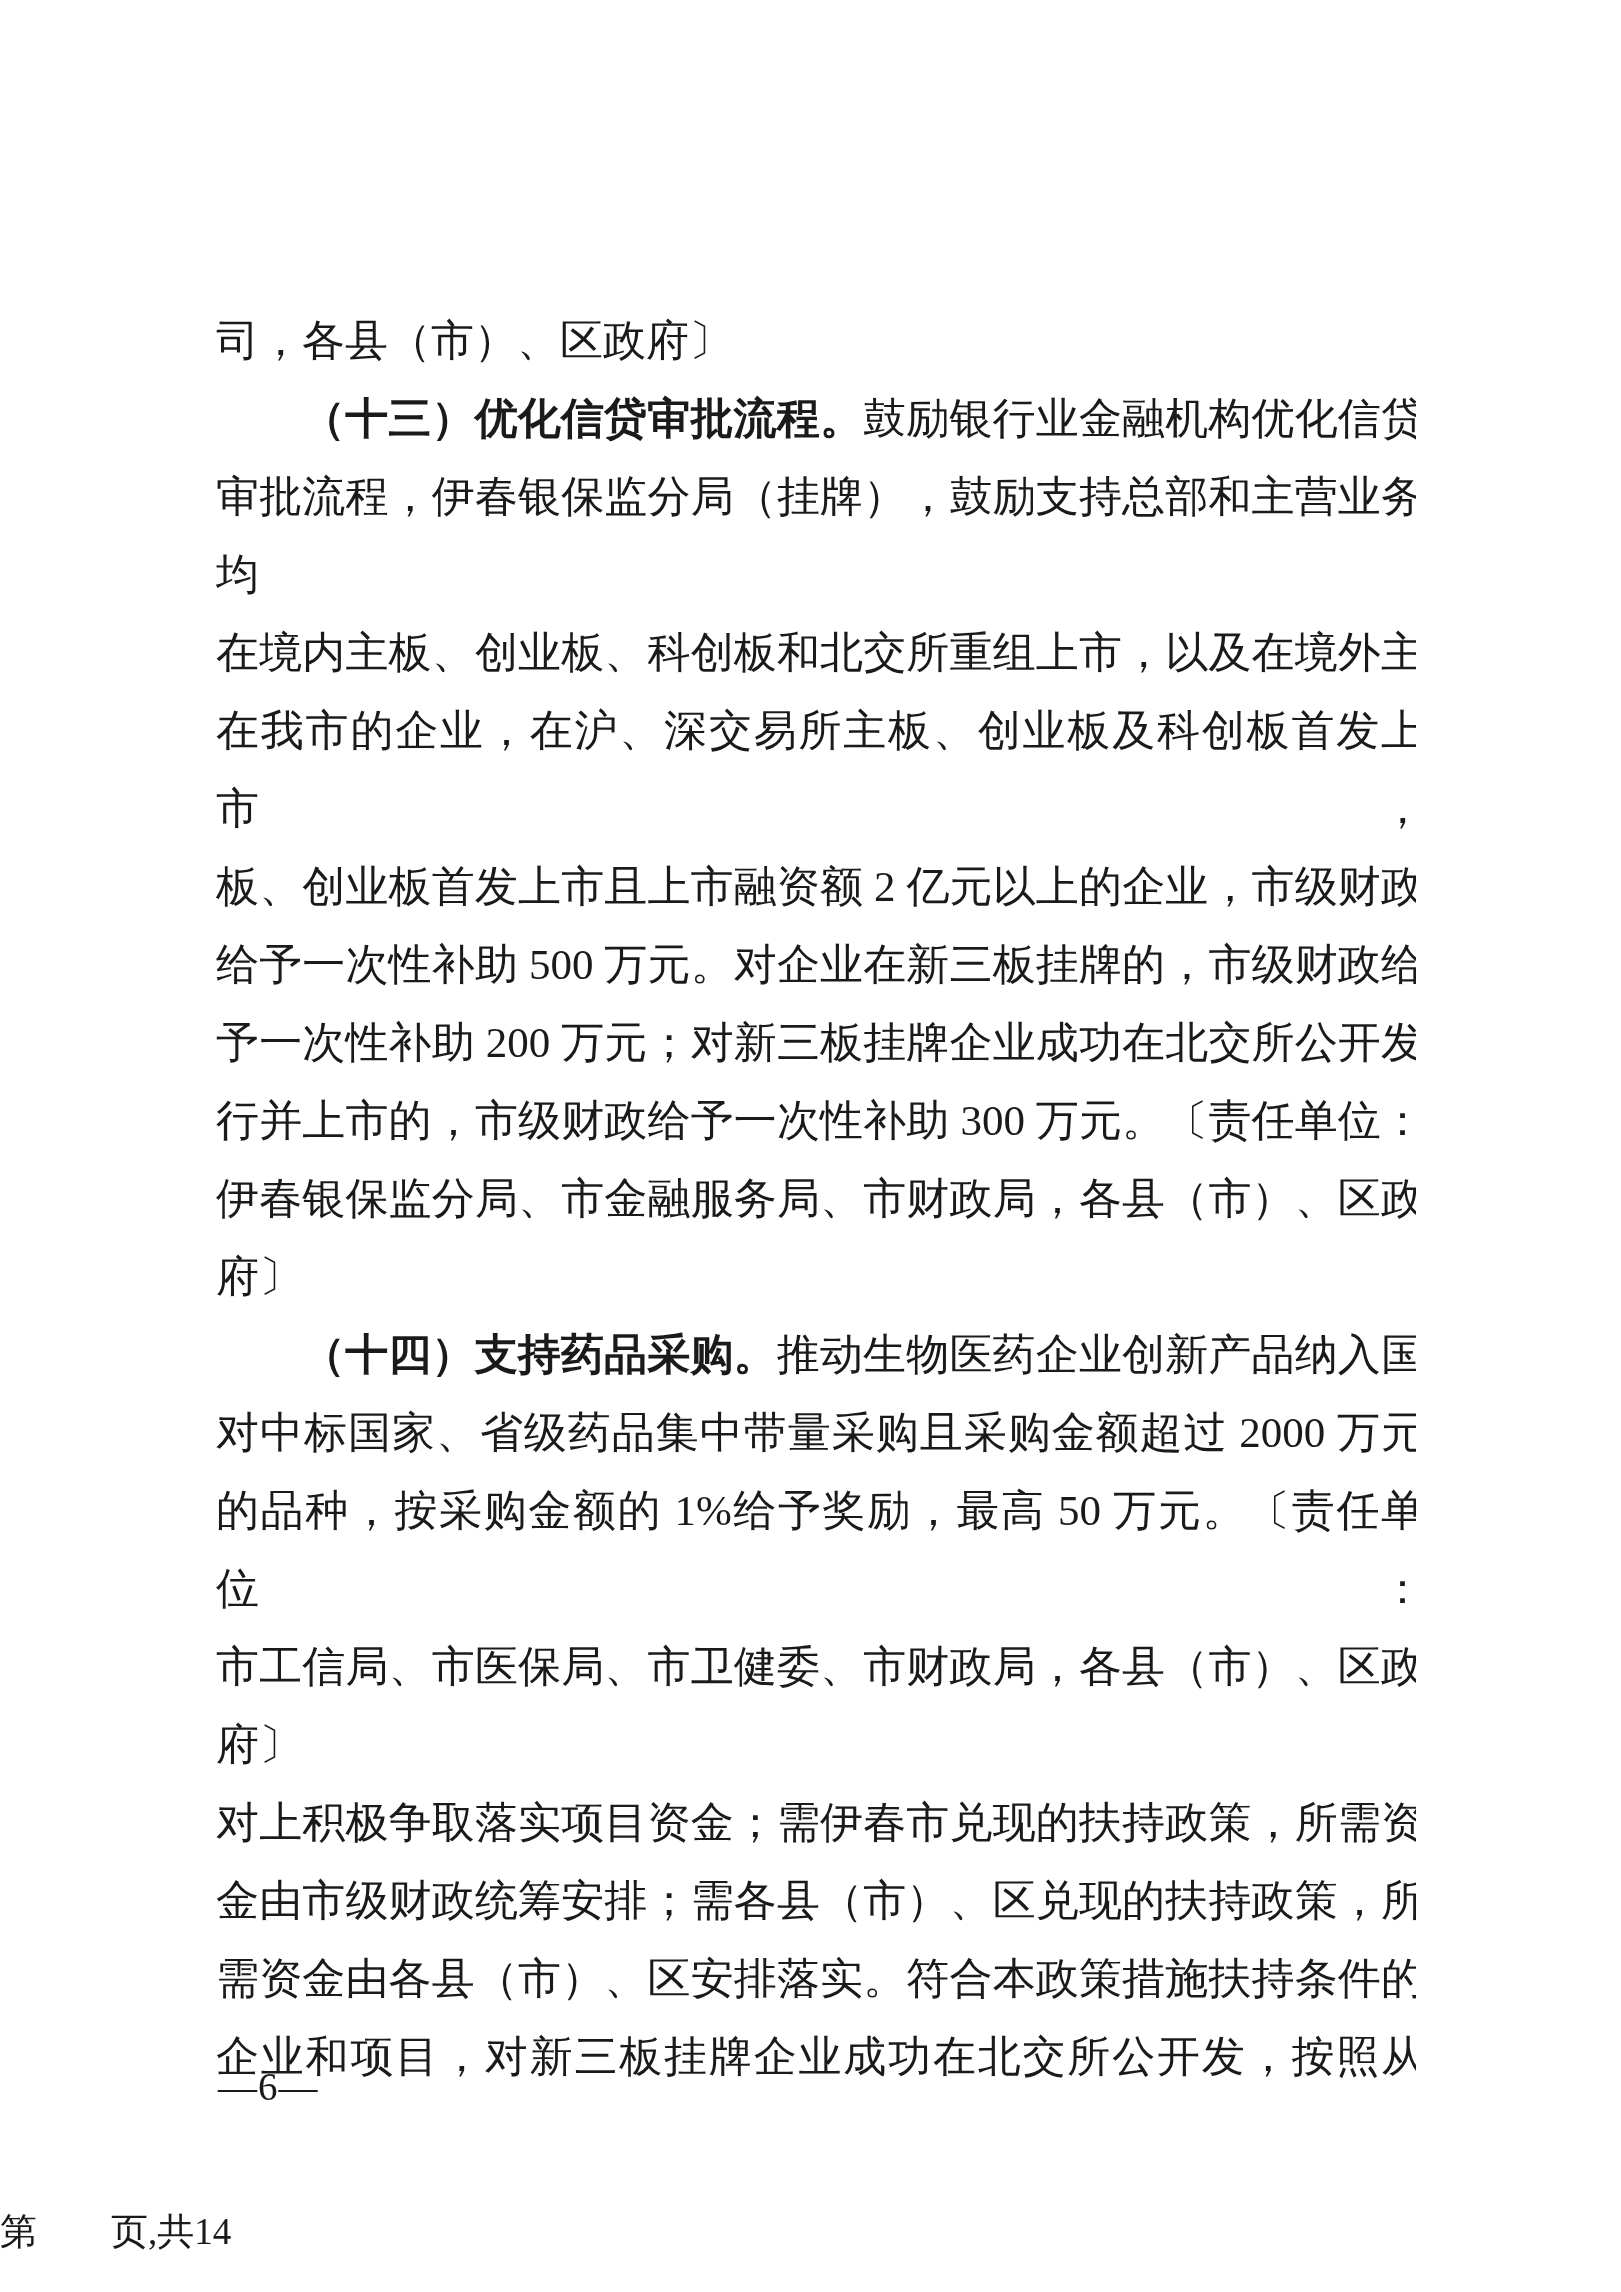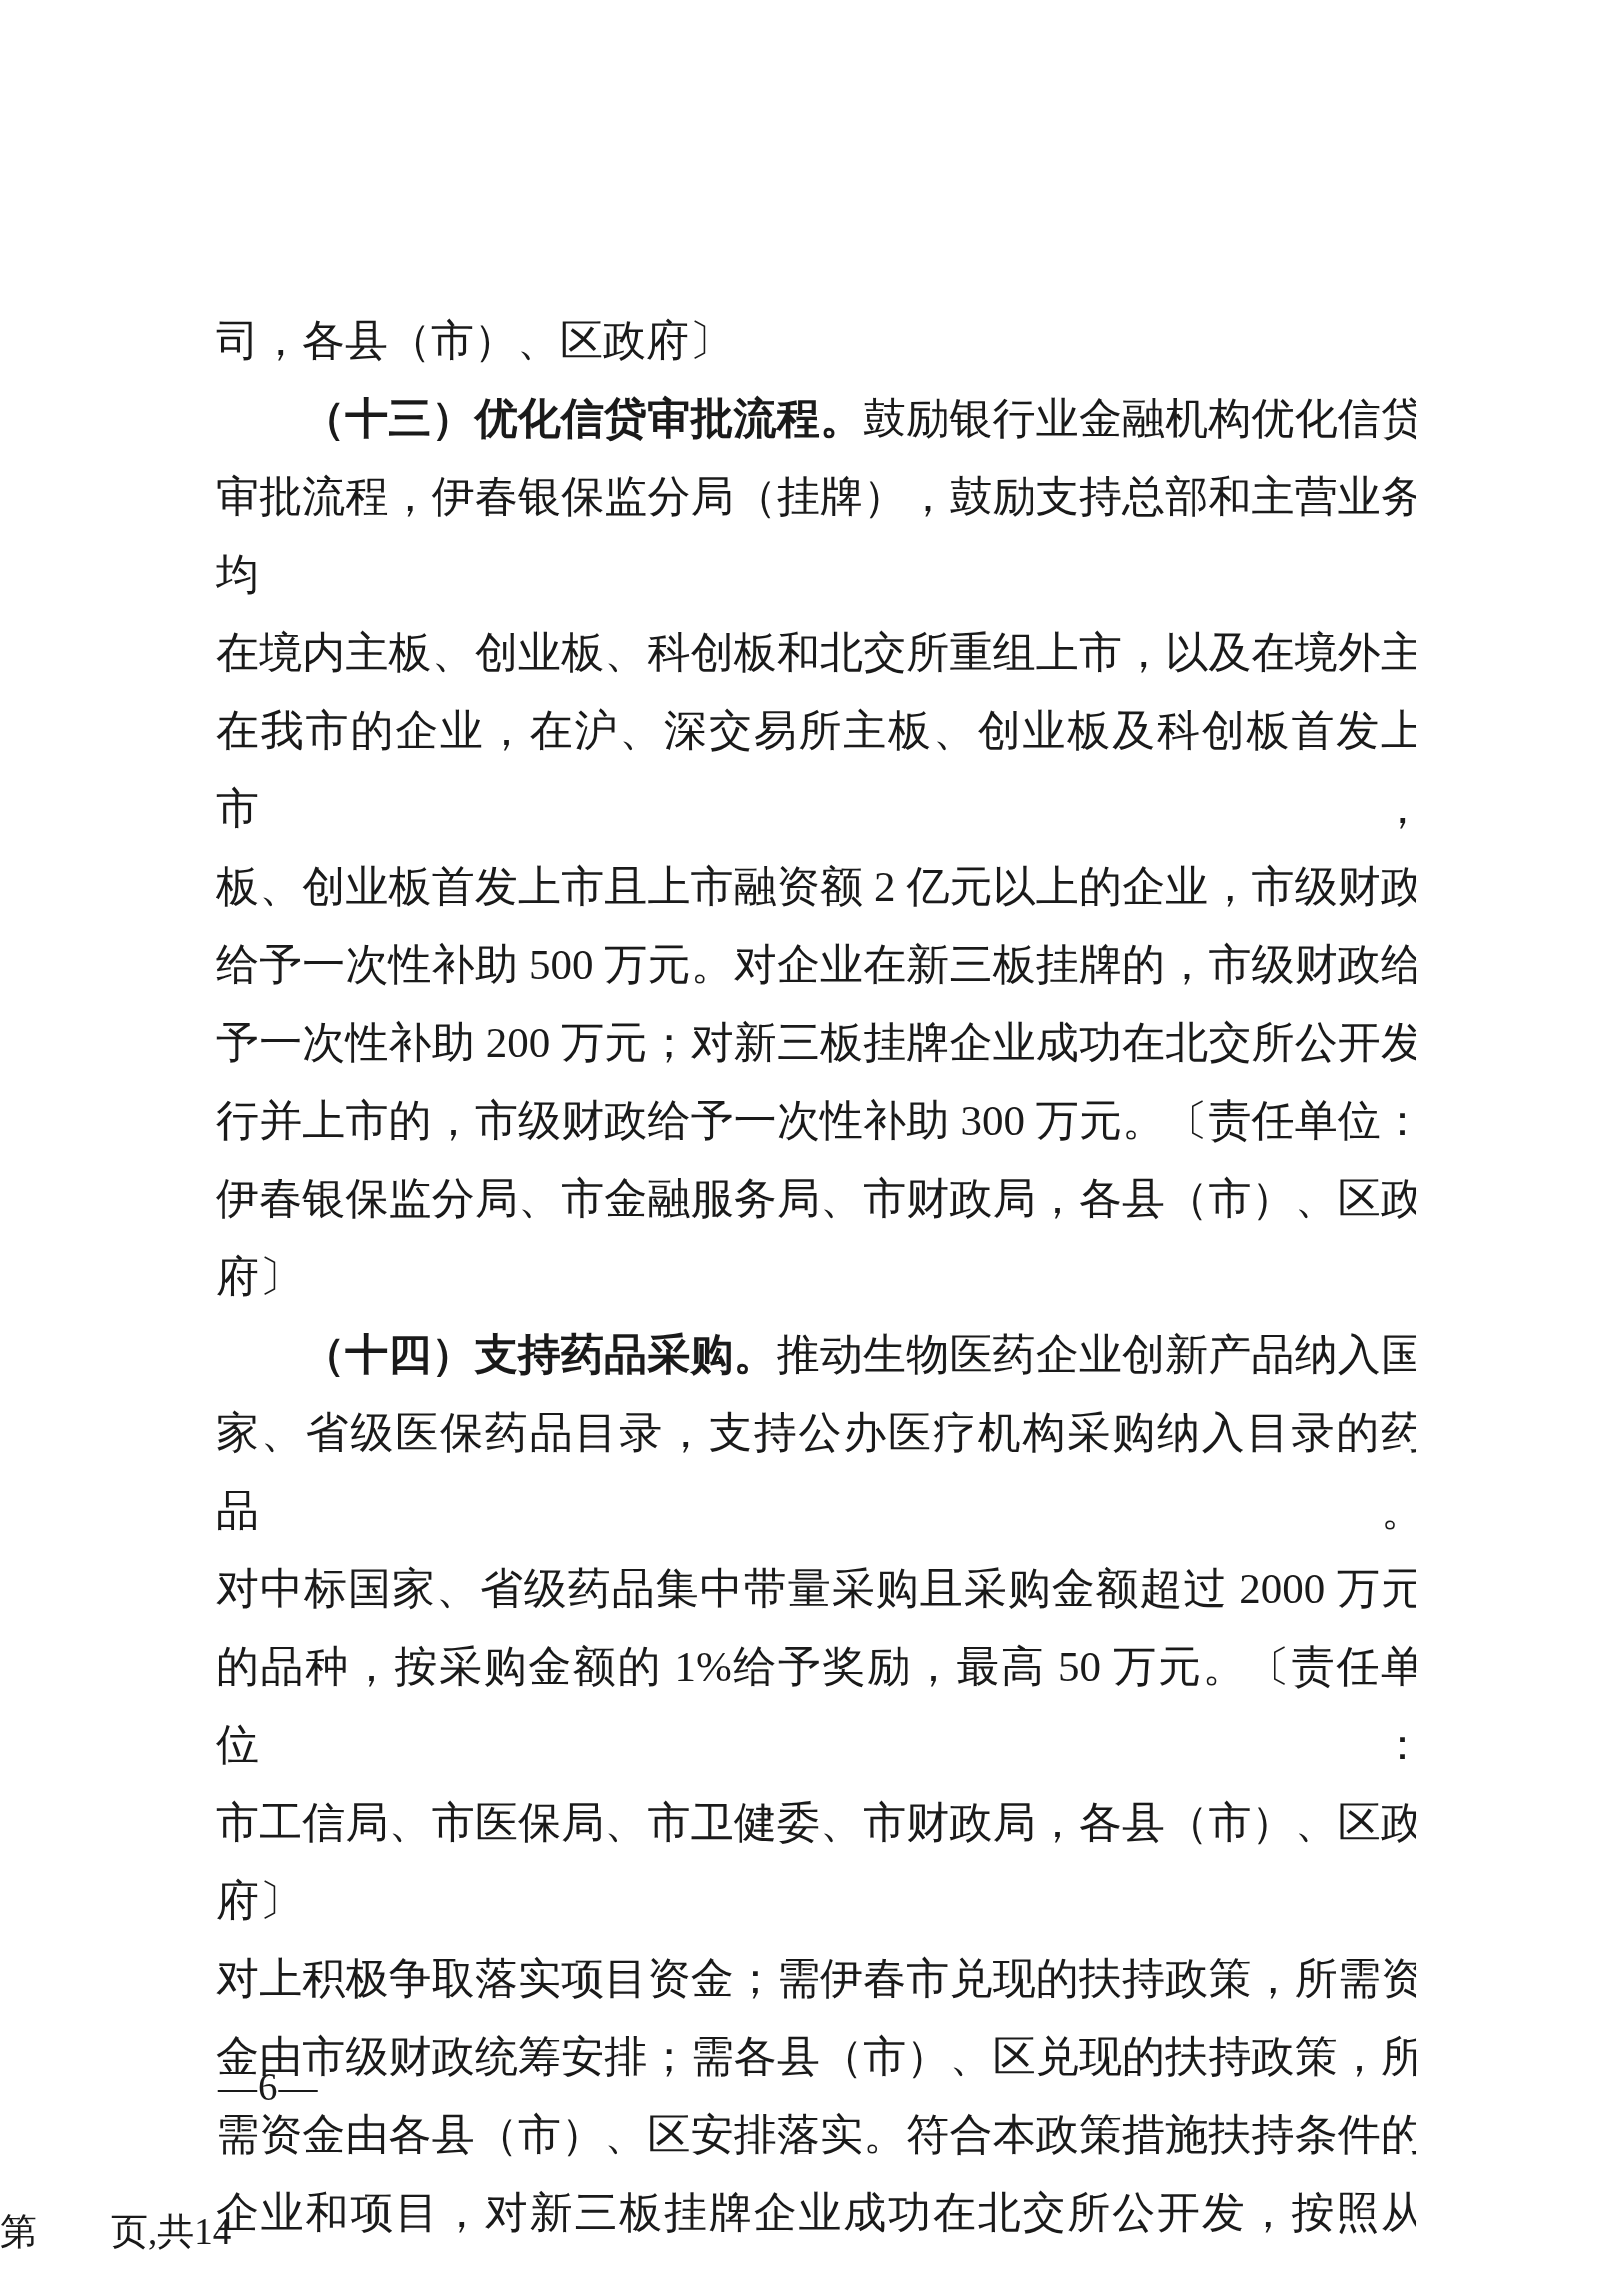--- a/index.html
+++ b/index.html
@@ -69,21 +69,20 @@
       <div class="line justify"><span>审批流程，伊春银保监分局（挂牌），鼓励支持总部和主营业务均</span></div>
       <div class="line justify"><span>在境内主板、创业板、科创板和北交所重组上市，以及在境外主</span></div>
       <div class="line justify"><span>在我市的企业，在沪、深交易所主板、创业板及科创板首发上市，</span></div>
       <div class="line justify"><span>板、创业板首发上市且上市融资额 2 亿元以上的企业，市级财政</span></div>
       <div class="line justify"><span>给予一次性补助 500 万元。对企业在新三板挂牌的，市级财政给</span></div>
       <div class="line justify"><span>予一次性补助 200 万元；对新三板挂牌企业成功在北交所公开发</span></div>
       <div class="line justify"><span>行并上市的，市级财政给予一次性补助 300 万元。〔责任单位：</span></div>
       <div class="line justify"><span>伊春银保监分局、市金融服务局、市财政局，各县（市）、区政</span></div>
       <div class="line"><span>府〕</span></div>
       <div class="line justify indent"><span class="lead">（十四）支持药品采购。</span><span>推动生物医药企业创新产品纳入国</span></div>
-      <div class="line justify"><span>家、省级医保药品目录，支持公办医疗机构采购纳入目录的药品。</span></div>
       <div class="line justify"><span>对中标国家、省级药品集中带量采购且采购金额超过 2000 万元</span></div>
       <div class="line justify"><span>的品种，按采购金额的 1%给予奖励，最高 50 万元。〔责任单位：</span></div>
       <div class="line justify"><span>市工信局、市医保局、市卫健委、市财政局，各县（市）、区政</span></div>
       <div class="line"><span>府〕</span></div>
       <div class="line justify"><span>对上积极争取落实项目资金；需伊春市兑现的扶持政策，所需资</span></div>
       <div class="line justify"><span>金由市级财政统筹安排；需各县（市）、区兑现的扶持政策，所</span></div>
       <div class="line justify"><span>需资金由各县（市）、区安排落实。符合本政策措施扶持条件的</span></div>
       <div class="line justify"><span>企业和项目，对新三板挂牌企业成功在北交所公开发，按照从</span></div>
     </main>
   <div class="page-num">—6—</div>

